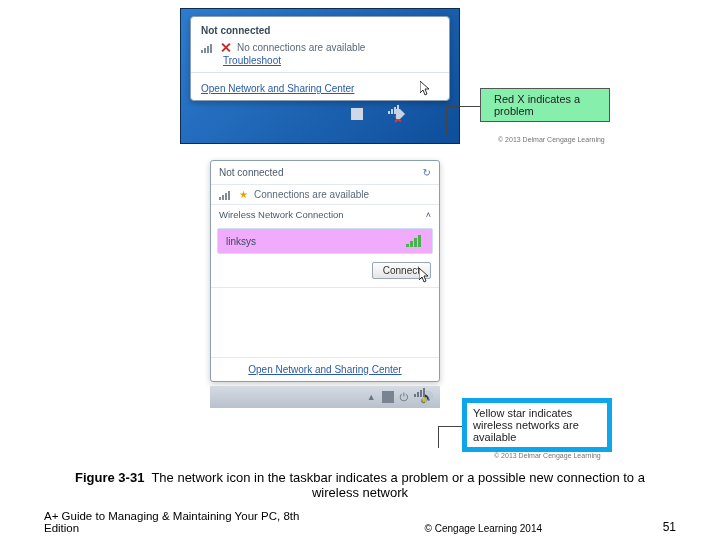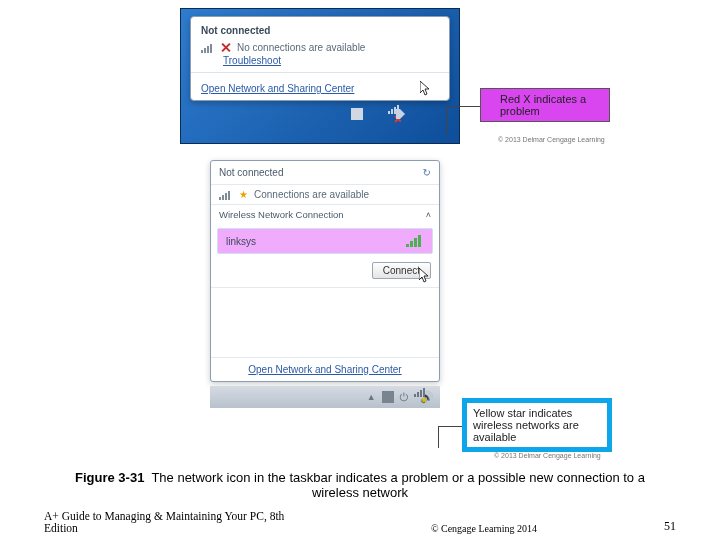--- a/index.html
+++ b/index.html
@@ -47,21 +47,21 @@
   .tb-red-x::after{transform:rotate(-45deg);}
 
   .cursor { position:absolute; width:12px;height:16px; }
   .cursor svg { width:12px;height:16px; }
 
   .bg-strip { position:absolute; left:0; top:0; height:136px; width:280px;
     background:linear-gradient(135deg,#2f7ccf,#0e4e9a); border:1px solid #0b2d52;}
 
   
   .callout1 { position:absolute; left:480px; top:88px; width:130px; font-size:11px; color:#222;}
-  .callout1 .box { border:1px solid #555; padding:4px 19px; background:#d946ef; }
+  .callout1 .box { border:1px solid #555; padding:4px 13px; background:#86efac; }
   .callout1 .lead { position:absolute; left:-34px; top:18px; width:34px; height:30px; border-top:1px solid #444; border-left:1px solid #444;}
 
   .copy1 { position:absolute; left:498px; top:136px; font-size:7px; color:#757575; }
 
   
   .shot2 { position:absolute; left:210px; top:160px; width:230px; }
   .flyout2 { background:#fff; border:1px solid #8a9db3; border-radius:3px;
     box-shadow:0 2px 6px rgba(0,0,0,.2); font-size:10px; }
   .f2-head { display:flex; justify-content:space-between; align-items:center; padding:6px 8px; color:#4a5a6a;}
   .f2-sec { padding:4px 8px; color:#5a6a7a; display:flex; align-items:center; gap:6px; border-top:1px solid #e4e9ef; border-bottom:1px solid #e4e9ef;}
@@ -89,21 +89,21 @@
   .callout2 { position:absolute; left:462px; top:398px; width:150px; font-size:11px; color:#222;}
   .callout2 .box { border:5px solid #0ea5e9; padding:4px 6px; background:#fff;}
   .callout2 .lead { position:absolute; left:-24px; top:28px; width:24px; height:22px; border-top:1px solid #444; border-left:1px solid #444;}
 
   .copy2 { position:absolute; left:494px; top:452px; font-size:7px; color:#757575; }
 
   
   .caption { position:absolute; left:60px; right:60px; top:470px; text-align:center; font-family:Arial,Helvetica,sans-serif; font-size:13px;}
   .caption b{font-weight:700;}
   .footer { position:absolute; left:44px; right:44px; bottom:6px; display:flex; justify-content:space-between; align-items:flex-end;
-    font-family:Liberation Serif, serif; font-size:11.5px;}
+    font-family:Liberation Sans, sans-serif; font-size:11.5px;}
   .footer .mid{font-size:10px;}
   .footer .pg{font-size:12px;}
 </style>
 </head>
 <body>
 
 <div class="canvas">
 
   <div class="shot1">
     <div class="bg-strip"></div>

